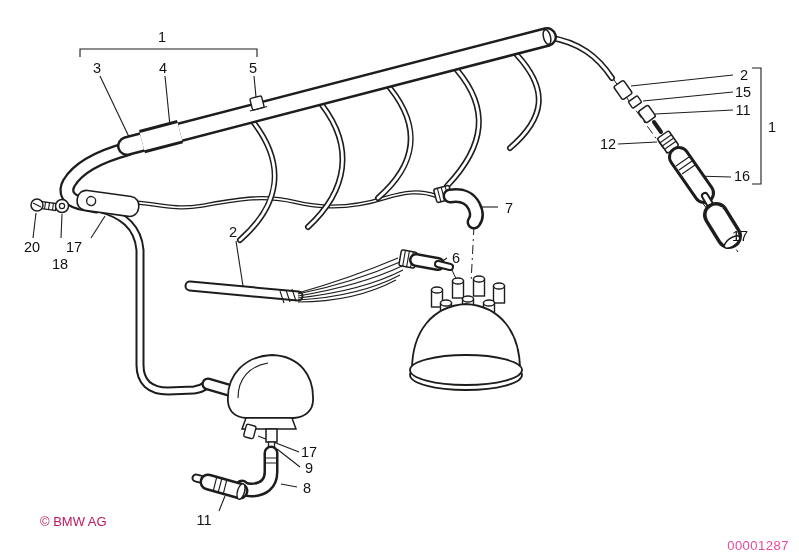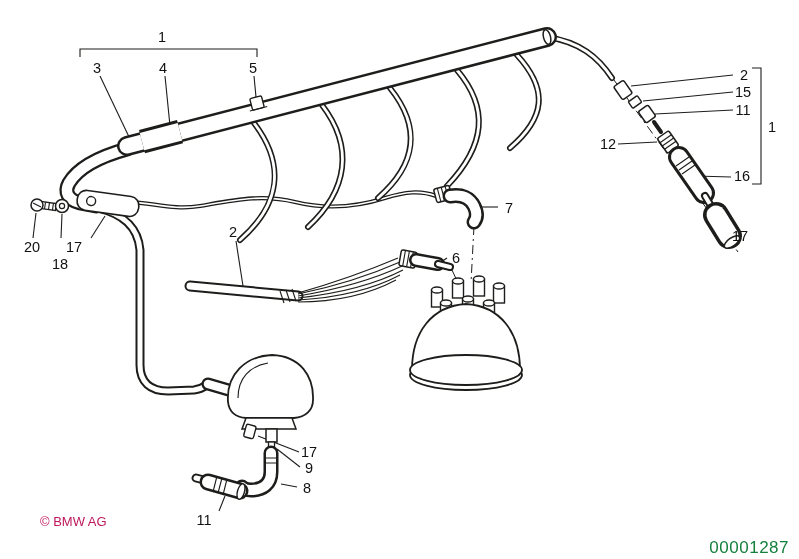--- a/index.html
+++ b/index.html
@@ -9,21 +9,21 @@
   }
   .stage svg{position:absolute;left:0;top:0;width:799px;height:559px;}
   .callout{
     position:absolute;transform:translate(-50%,-50%);
     font-size:14.5px;line-height:1;color:#111;white-space:nowrap;
   }
   .footer-copyright{
     position:absolute;left:40px;top:514px;font-size:13px;color:#be185d;
   }
   .doc-number{
-    position:absolute;right:10px;top:538px;font-size:17px;color:#15803d;letter-spacing:.5px;
+    position:absolute;right:10px;top:538px;font-size:13px;color:#ec4899;letter-spacing:.5px;
   }
   
   .s{stroke:#1d1d1b;fill:none;stroke-linecap:round;stroke-linejoin:round}
   .w{stroke:#ffffff;fill:none;stroke-linecap:round;stroke-linejoin:round}
   .sb{stroke-linecap:butt}
   .fw{fill:#ffffff;stroke:#1d1d1b}
   .ld{stroke:#1d1d1b;stroke-width:1.1;fill:none;stroke-linecap:butt}
   .ax{stroke:#1d1d1b;stroke-width:1;fill:none;stroke-dasharray:9 4 2 4}
 </style>
 </head>

